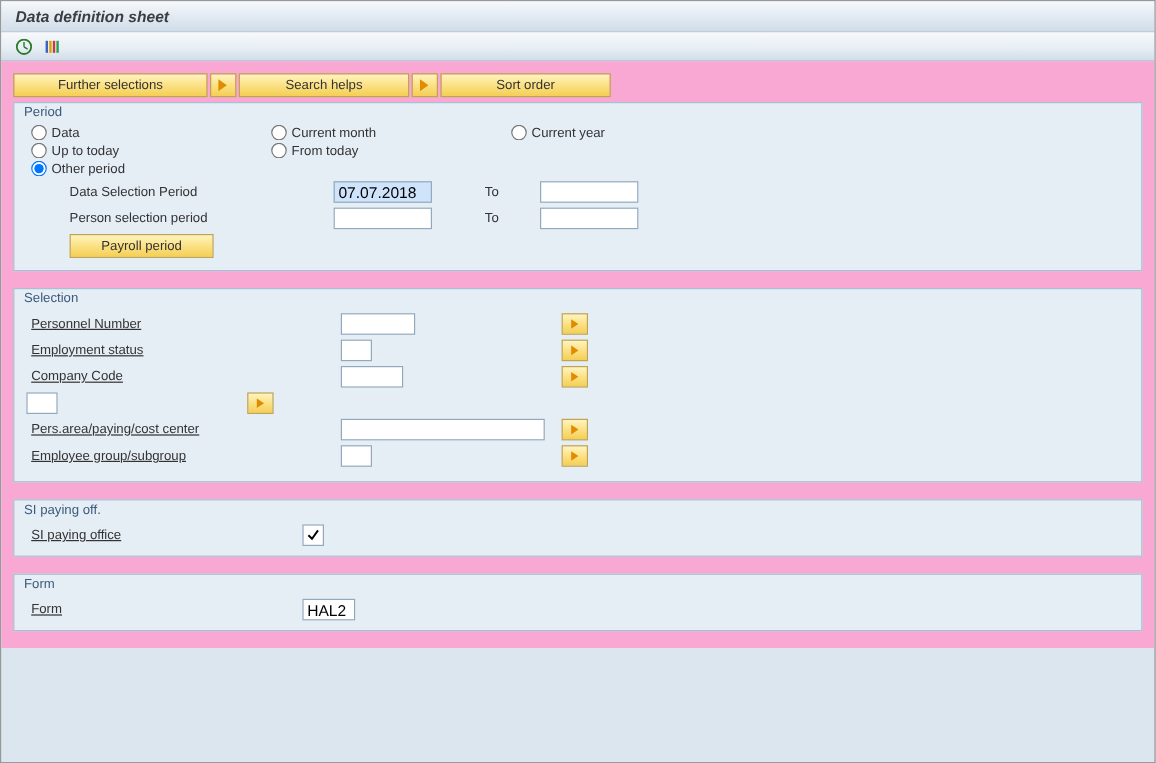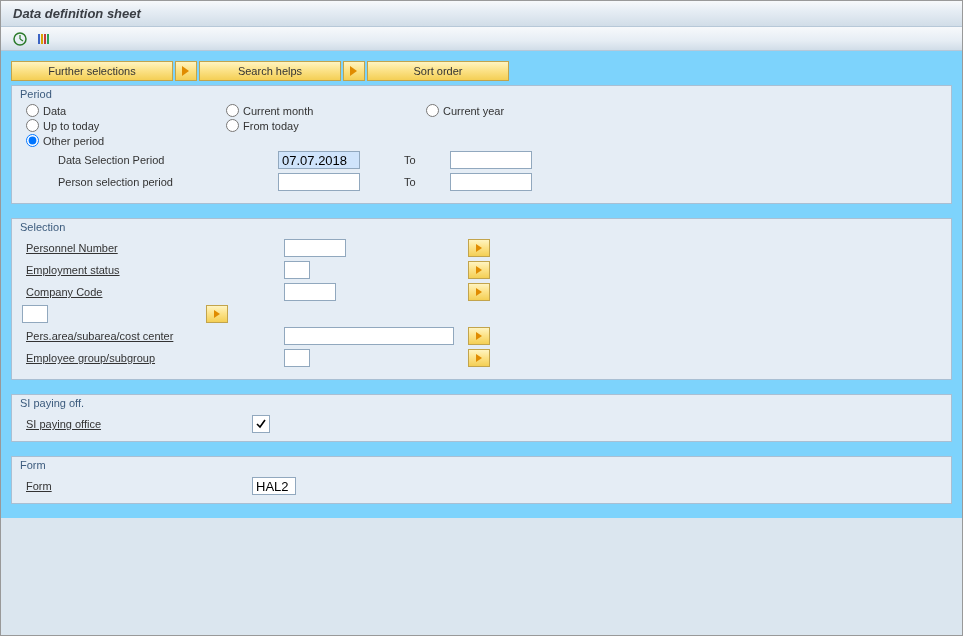--- a/index.html
+++ b/index.html
@@ -40,21 +40,21 @@
     .icon-btn {
       width: 18px; height: 18px;
       display: inline-flex; align-items:center; justify-content:center;
       cursor: pointer;
     }
     .icon-btn svg { width: 14px; height: 14px; }
 
     
     .content {
       padding: 10px;
-      background: #7dd3fc;
+      background: #f9a8d4;
     }
 
     
     .yellow-row { display:flex; gap: 2px; margin-bottom: 4px; }
     .ybtn {
       height: 20px;
       background: linear-gradient(to bottom, #fff4c0 0%, #fce38a 45%, #f4cf55 100%);
       border: 1px solid #c2a44c;
       display:flex; align-items:center; justify-content:center;
       font-size: 11px; color: #333;
@@ -240,20 +240,25 @@
         <input type="text" class="w-date" value="" style="">
       </div>
       <div class="sub-to-label" style="width:46px; text-align:left;">
         <span>To</span>
       </div>
       <div class="sub-to-ctrl">
         <input type="text" class="w-date" value="" style="">
       </div>
     </div>
 
+    <div class="payroll-btn-wrap">
+      <div class="ybtn payroll">
+        <span>Payroll period</span>
+      </div>
+    </div>
   </div>
 
   <div class="fieldset">
     <span class="fs-label">Selection</span>
 
     <div class="srow">
       <div class="slabel"><span>Personnel Number</span></div>
       <div class="sctrl"><input type="text" class="w-med" value="" style=""></div>
       <div class="sarrow">
           <div class="arrow-box">
@@ -285,21 +290,21 @@
     <div class="srow">
       <div class="sctrl"><input type="text" class="w-tiny" value="" style=""></div>
       <div class="sarrow">
           <div class="arrow-box">
             <span class="tri"></span>
           </div>
         </div>
     </div>
 
     <div class="srow">
-      <div class="slabel"><span>Pers.area/subarea/cost center</span></div>
+      <div class="slabel"><span>Pers.area/paying/cost center</span></div>
       <div class="sctrl"><input type="text" class="w-long" value="" style=""></div>
       <div class="sarrow">
           <div class="arrow-box">
             <span class="tri"></span>
           </div>
         </div>
     </div>
 
     <div class="srow">
       <div class="slabel"><span>Employee group/subgroup</span></div>

